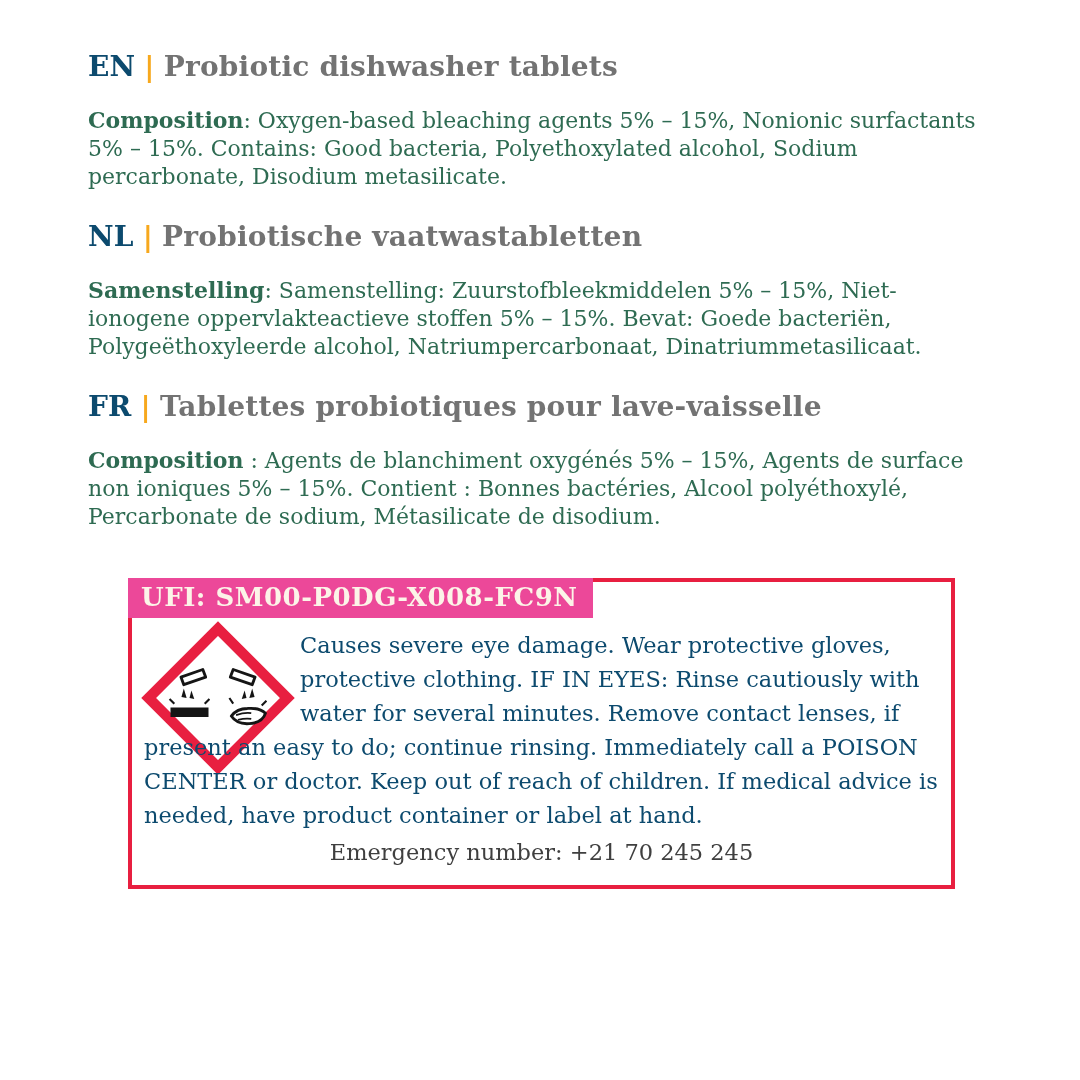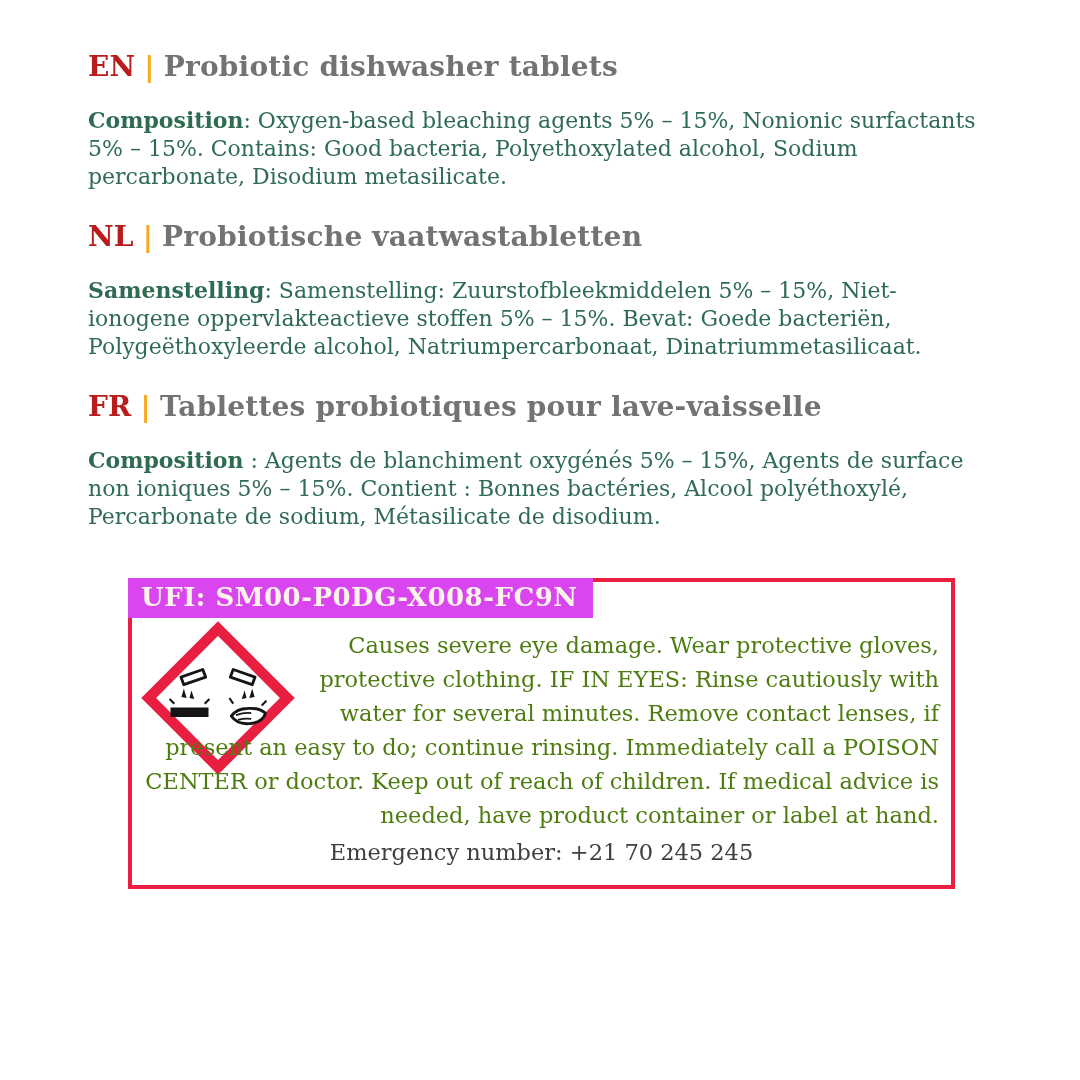--- a/index.html
+++ b/index.html
@@ -9,21 +9,21 @@
     padding: 50px 88px 0 88px;
   }
 
   
   .lang-heading {
     font-size: 28px;
     font-weight: bold;
     margin: 0 0 23px 0;
     letter-spacing: 0.2px;
   }
-  .lang-heading .code { color: #b91c1c; }
+  .lang-heading .code { color: #0c4a6e; }
   .lang-heading .pipe { color: #F7A81D; margin: 0 9px; font-weight: bold; }
   .lang-heading .title { color: #737373; }
 
   .comp-para {
     color: #2E6B52;
     font-size: 22px;
     line-height: 28px;
     margin: 12px 0 29px 0;
     max-width: 910px;
   }
@@ -35,41 +35,41 @@
     margin: 47px 0 0 40px;
     width: 827px;
     min-height: 310px;
     border: 4px solid #E81F40;
     padding: 42px 12px 16px 12px;
   }
   .ufi-banner {
     position: absolute;
     top: -4px;
     left: -4px;
-    background: #d946ef;
+    background: #ec4899;
     color: #FCF4E8;
     font-weight: bold;
     font-size: 26px;
     line-height: 1;
     padding: 6px 15px 8px 13px;
     letter-spacing: 0.5px;
     white-space: nowrap;
   }
   .pictogram {
     float: left;
     width: 150px;
     height: 104px;            
     margin: -2px 8px 0 -2px;
   }
   .pictogram svg { display: block; overflow: visible; }
   .hazard-text {
-    color: #4d7c0f;
+    color: #0c4a6e;
     font-size: 22.5px;
     line-height: 34px;
-    text-align: right;
+    text-align: left;
     margin-top: 4px;
   }
   .hazard-emergency {
     color: #3F3F3F;
     font-size: 22.5px;
     line-height: 34px;
     text-align: center;
     margin-top: 3px;
   }
 </style>

